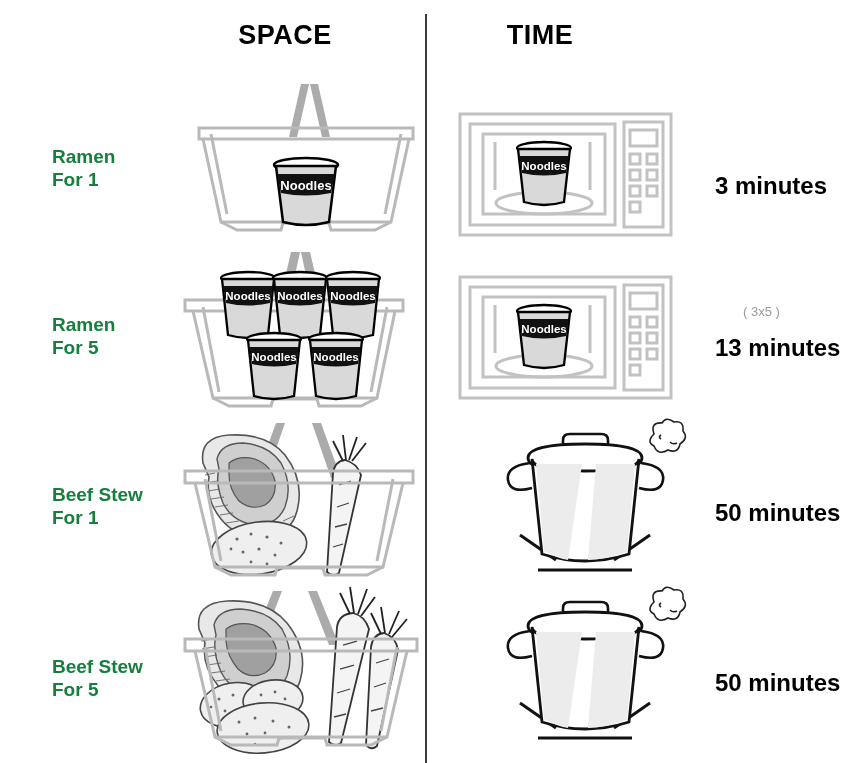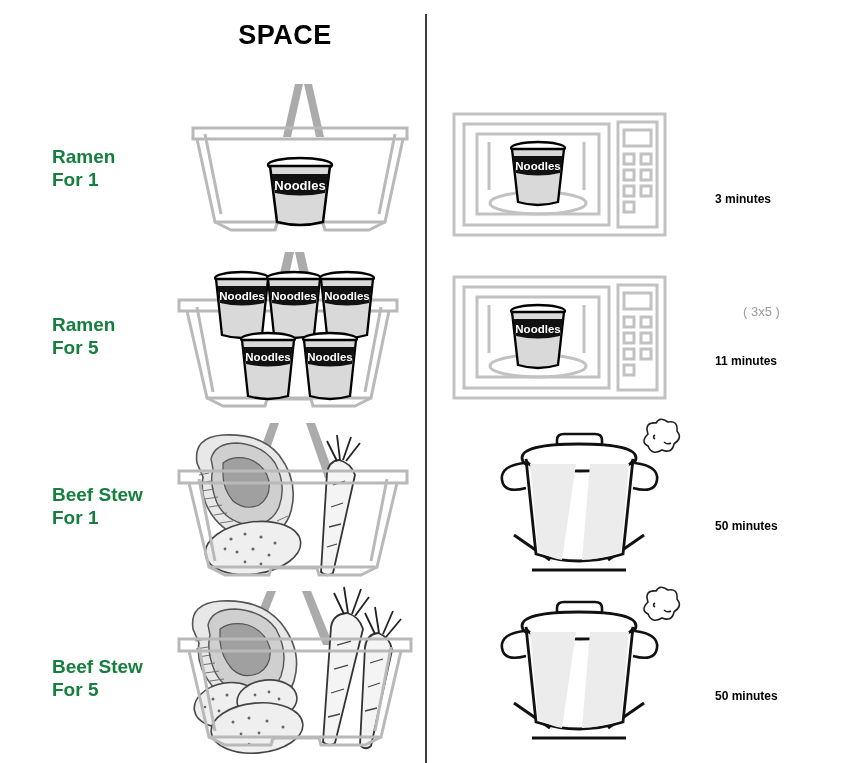--- a/index.html
+++ b/index.html
@@ -51,46 +51,47 @@
     font-weight: bold;
     color: #15803d;
     line-height: 23px;
     white-space: nowrap;
   }
   .row-label .l2 { display: block; }
 
   
   .time-label {
     position: absolute;
-    font-size: 12px;
+    font-size: 24px;
     font-weight: bold;
     color: #000;
     white-space: nowrap;
-    margin-top: 20px;
   }
   .multiplier {
     position: absolute;
     font-size: 13px;
     font-weight: normal;
     color: #9a9a9a;
     white-space: nowrap;
   }
 
   
   .art {
     position: absolute;
+    margin-left: 6px;
   }
   .art svg { display: block; }
 </style>
 </head>
 <body>
 
 <div id="stage">
 
   <div class="col-header" id="header-space">SPACE</div>
+  <div class="col-header" id="header-time">TIME</div>
 
   <div id="divider"></div>
 
   <div class="row-label" style="left:52px; top:145px;">
     <span>Ramen</span>
     <span class="l2">For 1</span>
   </div>
 
   <div class="art" style="left:185px; top:62px;">
     <svg width="230" height="180" viewBox="0 0 230 180">
@@ -222,21 +223,21 @@
       <g>
         <ellipse cx="86" cy="36" rx="27" ry="6" fill="#ffffff" stroke="#000" stroke-width="2.3"></ellipse>
         <path d="M60 37 L66 90 Q86 96 106 90 L112 37 Z" fill="#d9d9d9" stroke="#000" stroke-width="2.3"></path>
         <path d="M61 44 L64 61 Q86 66 108 61 L111 44 Z" fill="#111"></path>
         <text x="86" y="58" font-family="'Liberation Sans',sans-serif" font-size="11.5" font-weight="bold" fill="#fff" text-anchor="middle">Noodles</text>
       </g>
     </svg>
   </div>
 
   <div class="multiplier" style="left:743px; top:304px;">( 3x5 )</div>
-  <div class="time-label" style="left:715px; top:334px;">11 minutes</div>
+  <div class="time-label" style="left:715px; top:334px;">13 minutes</div>
 
   <div class="row-label" style="left:52px; top:483px;">
     <span>Beef Stew</span>
     <span class="l2">For 1</span>
   </div>
 
   <div class="art" style="left:175px; top:415px;">
     <svg width="250" height="170" viewBox="0 0 250 170">
 
       <g>

